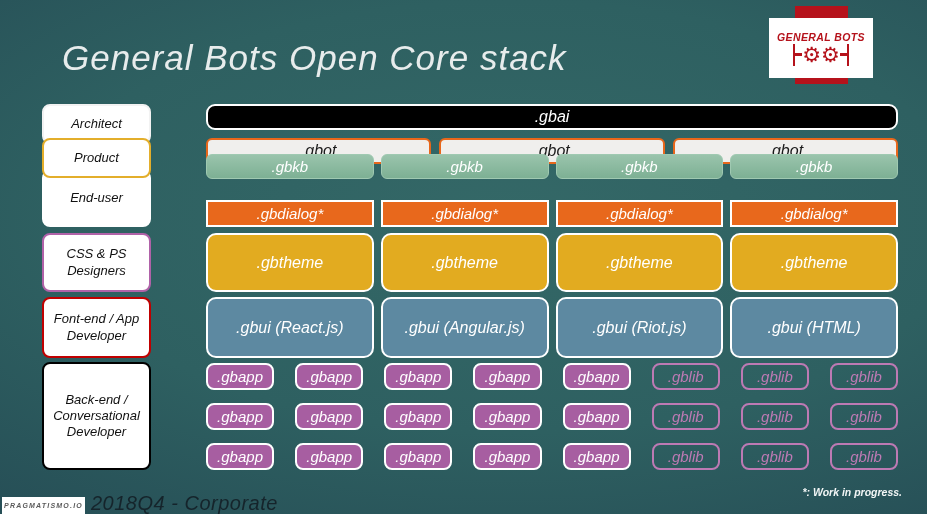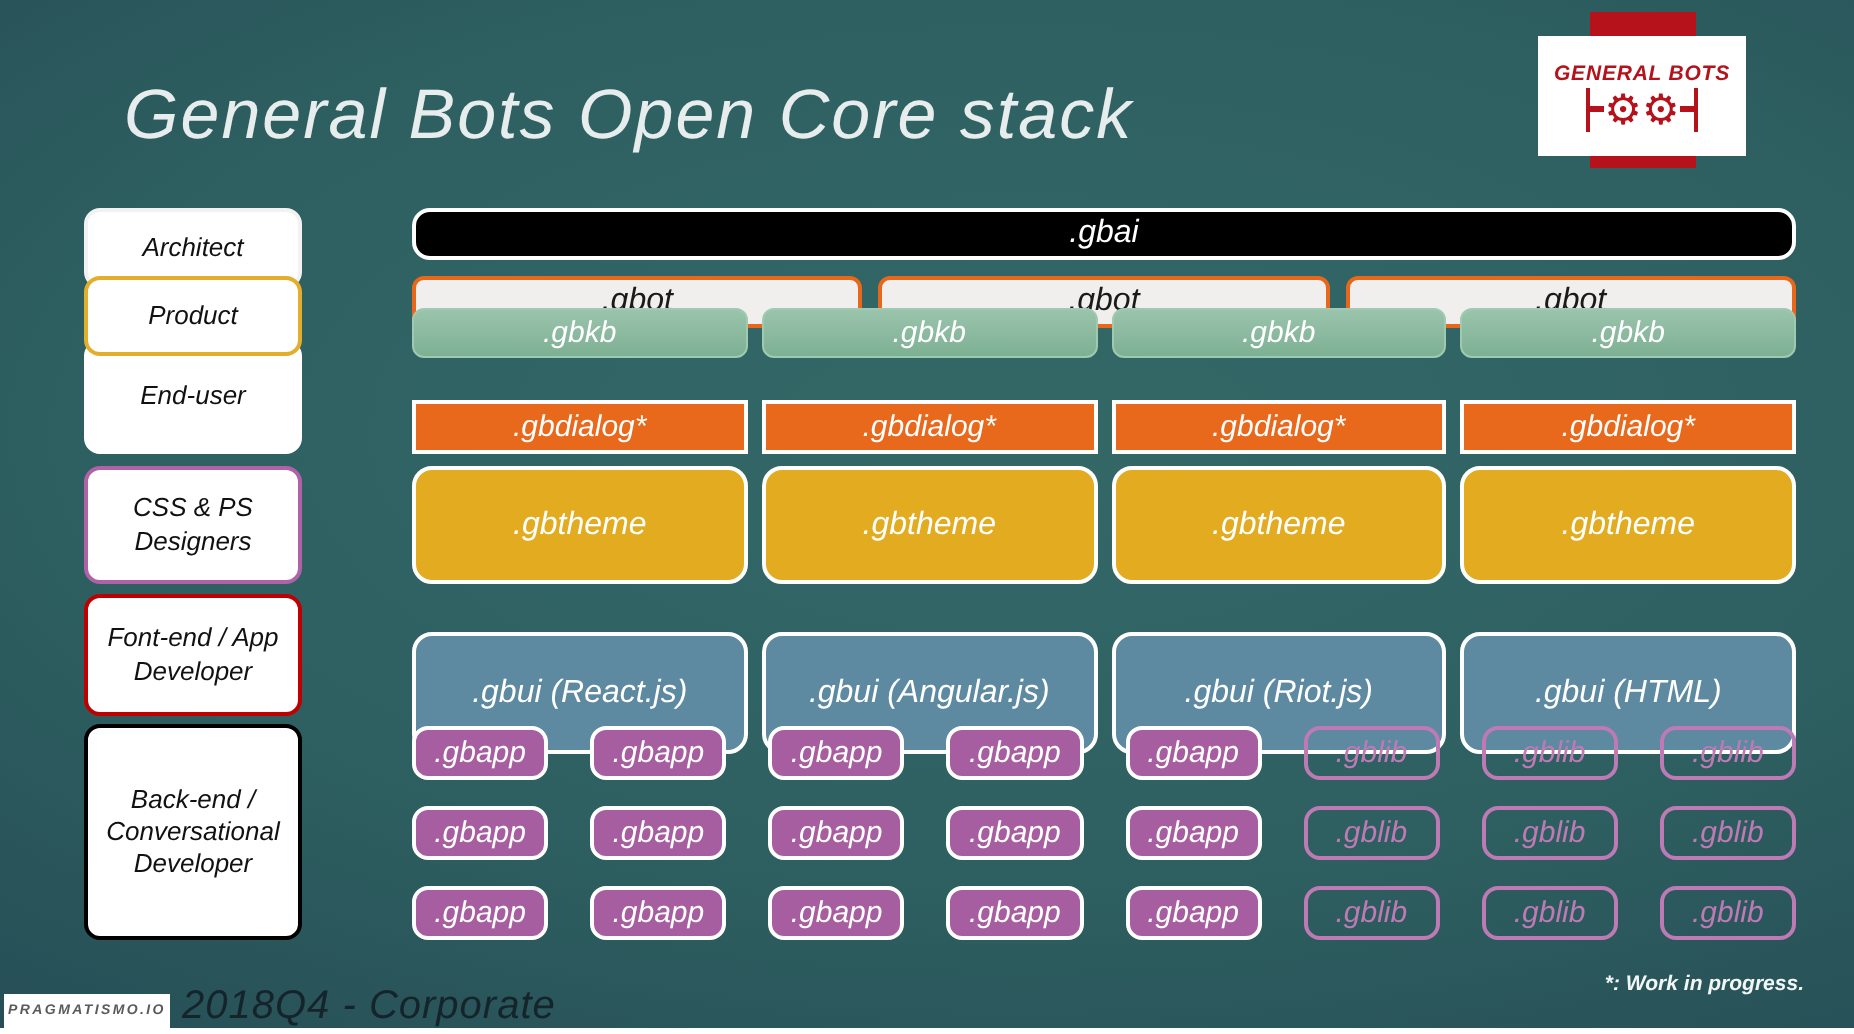--- a/index.html
+++ b/index.html
@@ -46,21 +46,21 @@
   .ll-designers { top:233px; height:59px; border:2px solid var(--designers-border,#b062a8); }
   .ll-frontend  { top:297px; height:61px; border:2.5px solid var(--frontend-border,#c00000); }
   .ll-backend   { top:362px; height:108px; border:2px solid #000000; }
   
   .row { position:absolute; left:160px; width:738px; display:flex;padding-left:46px; }
   .row-gbai    { top:104px; height:26px; }
   .row-gbot    { top:138px; height:26px; gap:8px; }
   .row-gbkb    { top:154px; height:25px; gap:7px; }
   .row-gbdialog{ top:200px; height:27px; gap:7px; }
   .row-gbtheme { top:233px; height:59px; gap:7px; }
-  .row-gbui    { top:297px; height:61px; gap:7px;margin-top:19px; }
+  .row-gbui    { top:297px; height:61px; gap:7px; }
   .row-apps    { top:363px; height:27px; gap:21px; }
   .row-apps2   { top:403px; }
   .row-apps3   { top:443px; }
   .box {
     flex:1; display:flex; align-items:center; justify-content:center;
     border-radius:7px; font-size:15px; color:#fff; white-space:nowrap;
   }
   .box-gbai { background:var(--gbai-bg,#000); border:2px solid #fff; border-radius:9px; font-size:16px; }
   .box-gbot { background:var(--gbot-bg,#f0efed); border:2px solid var(--gbot-border,#e8671b);
     border-radius:6px; color:#1a1a1a; font-size:16px; }

